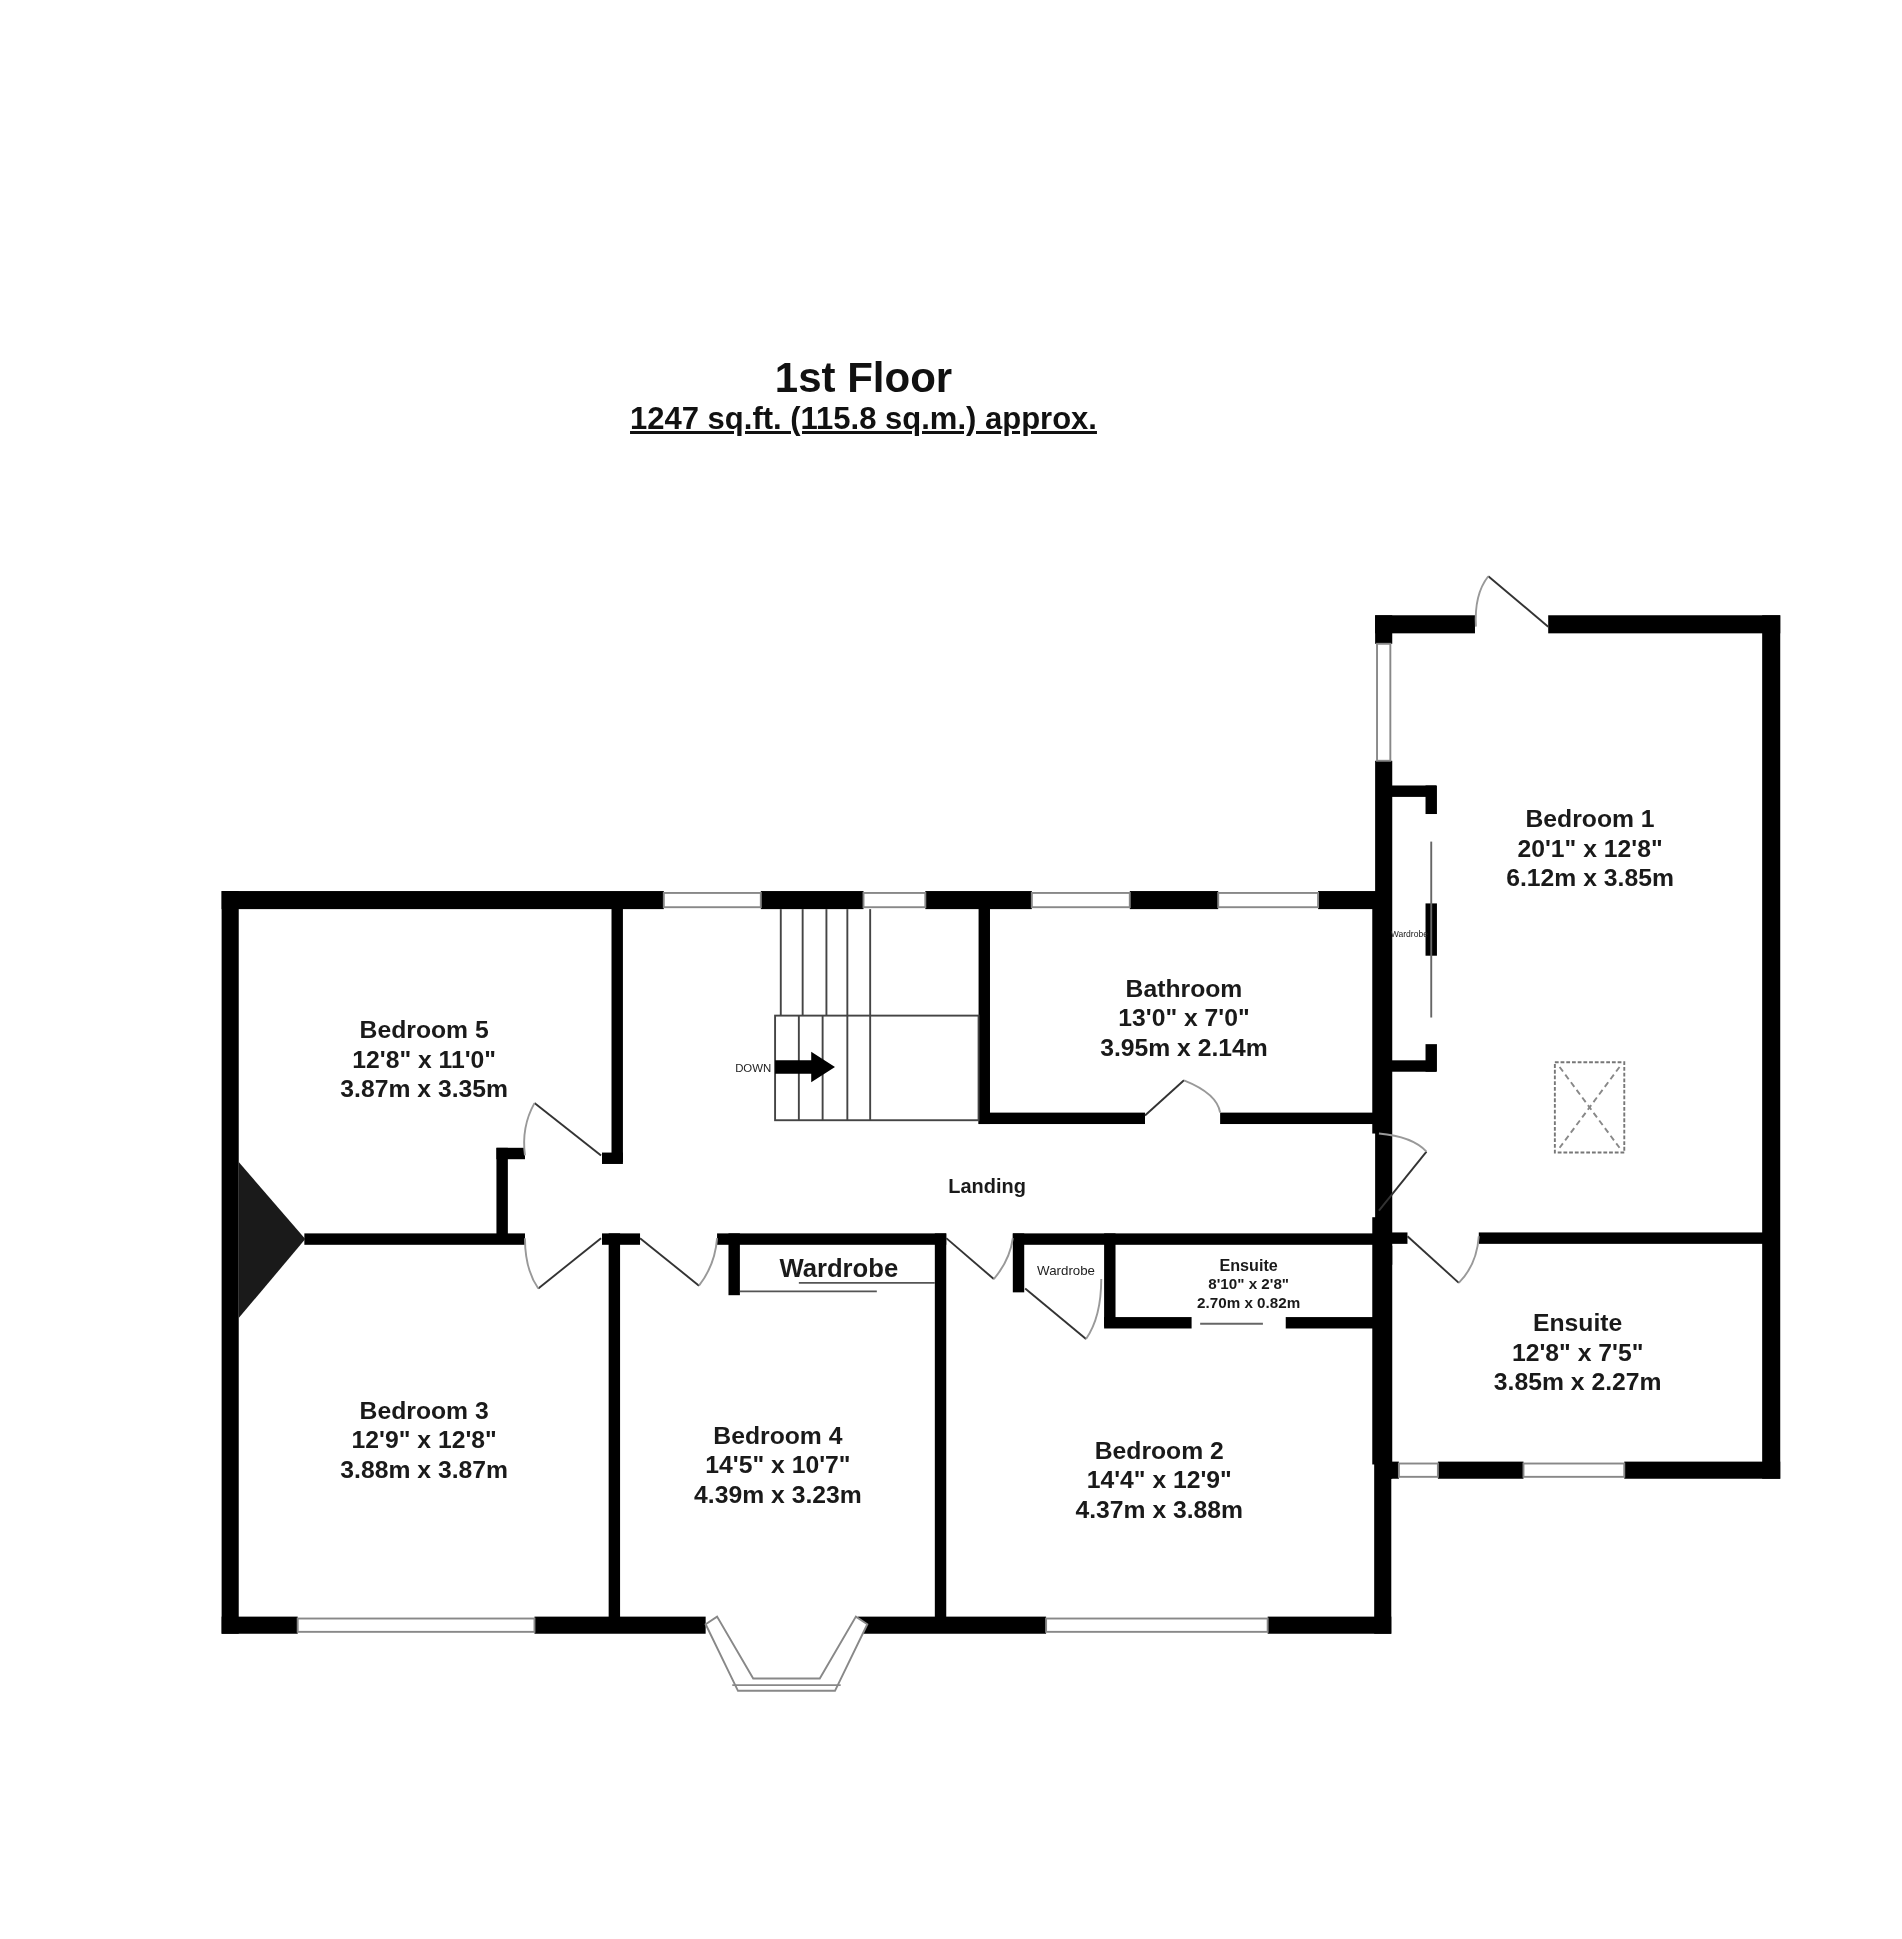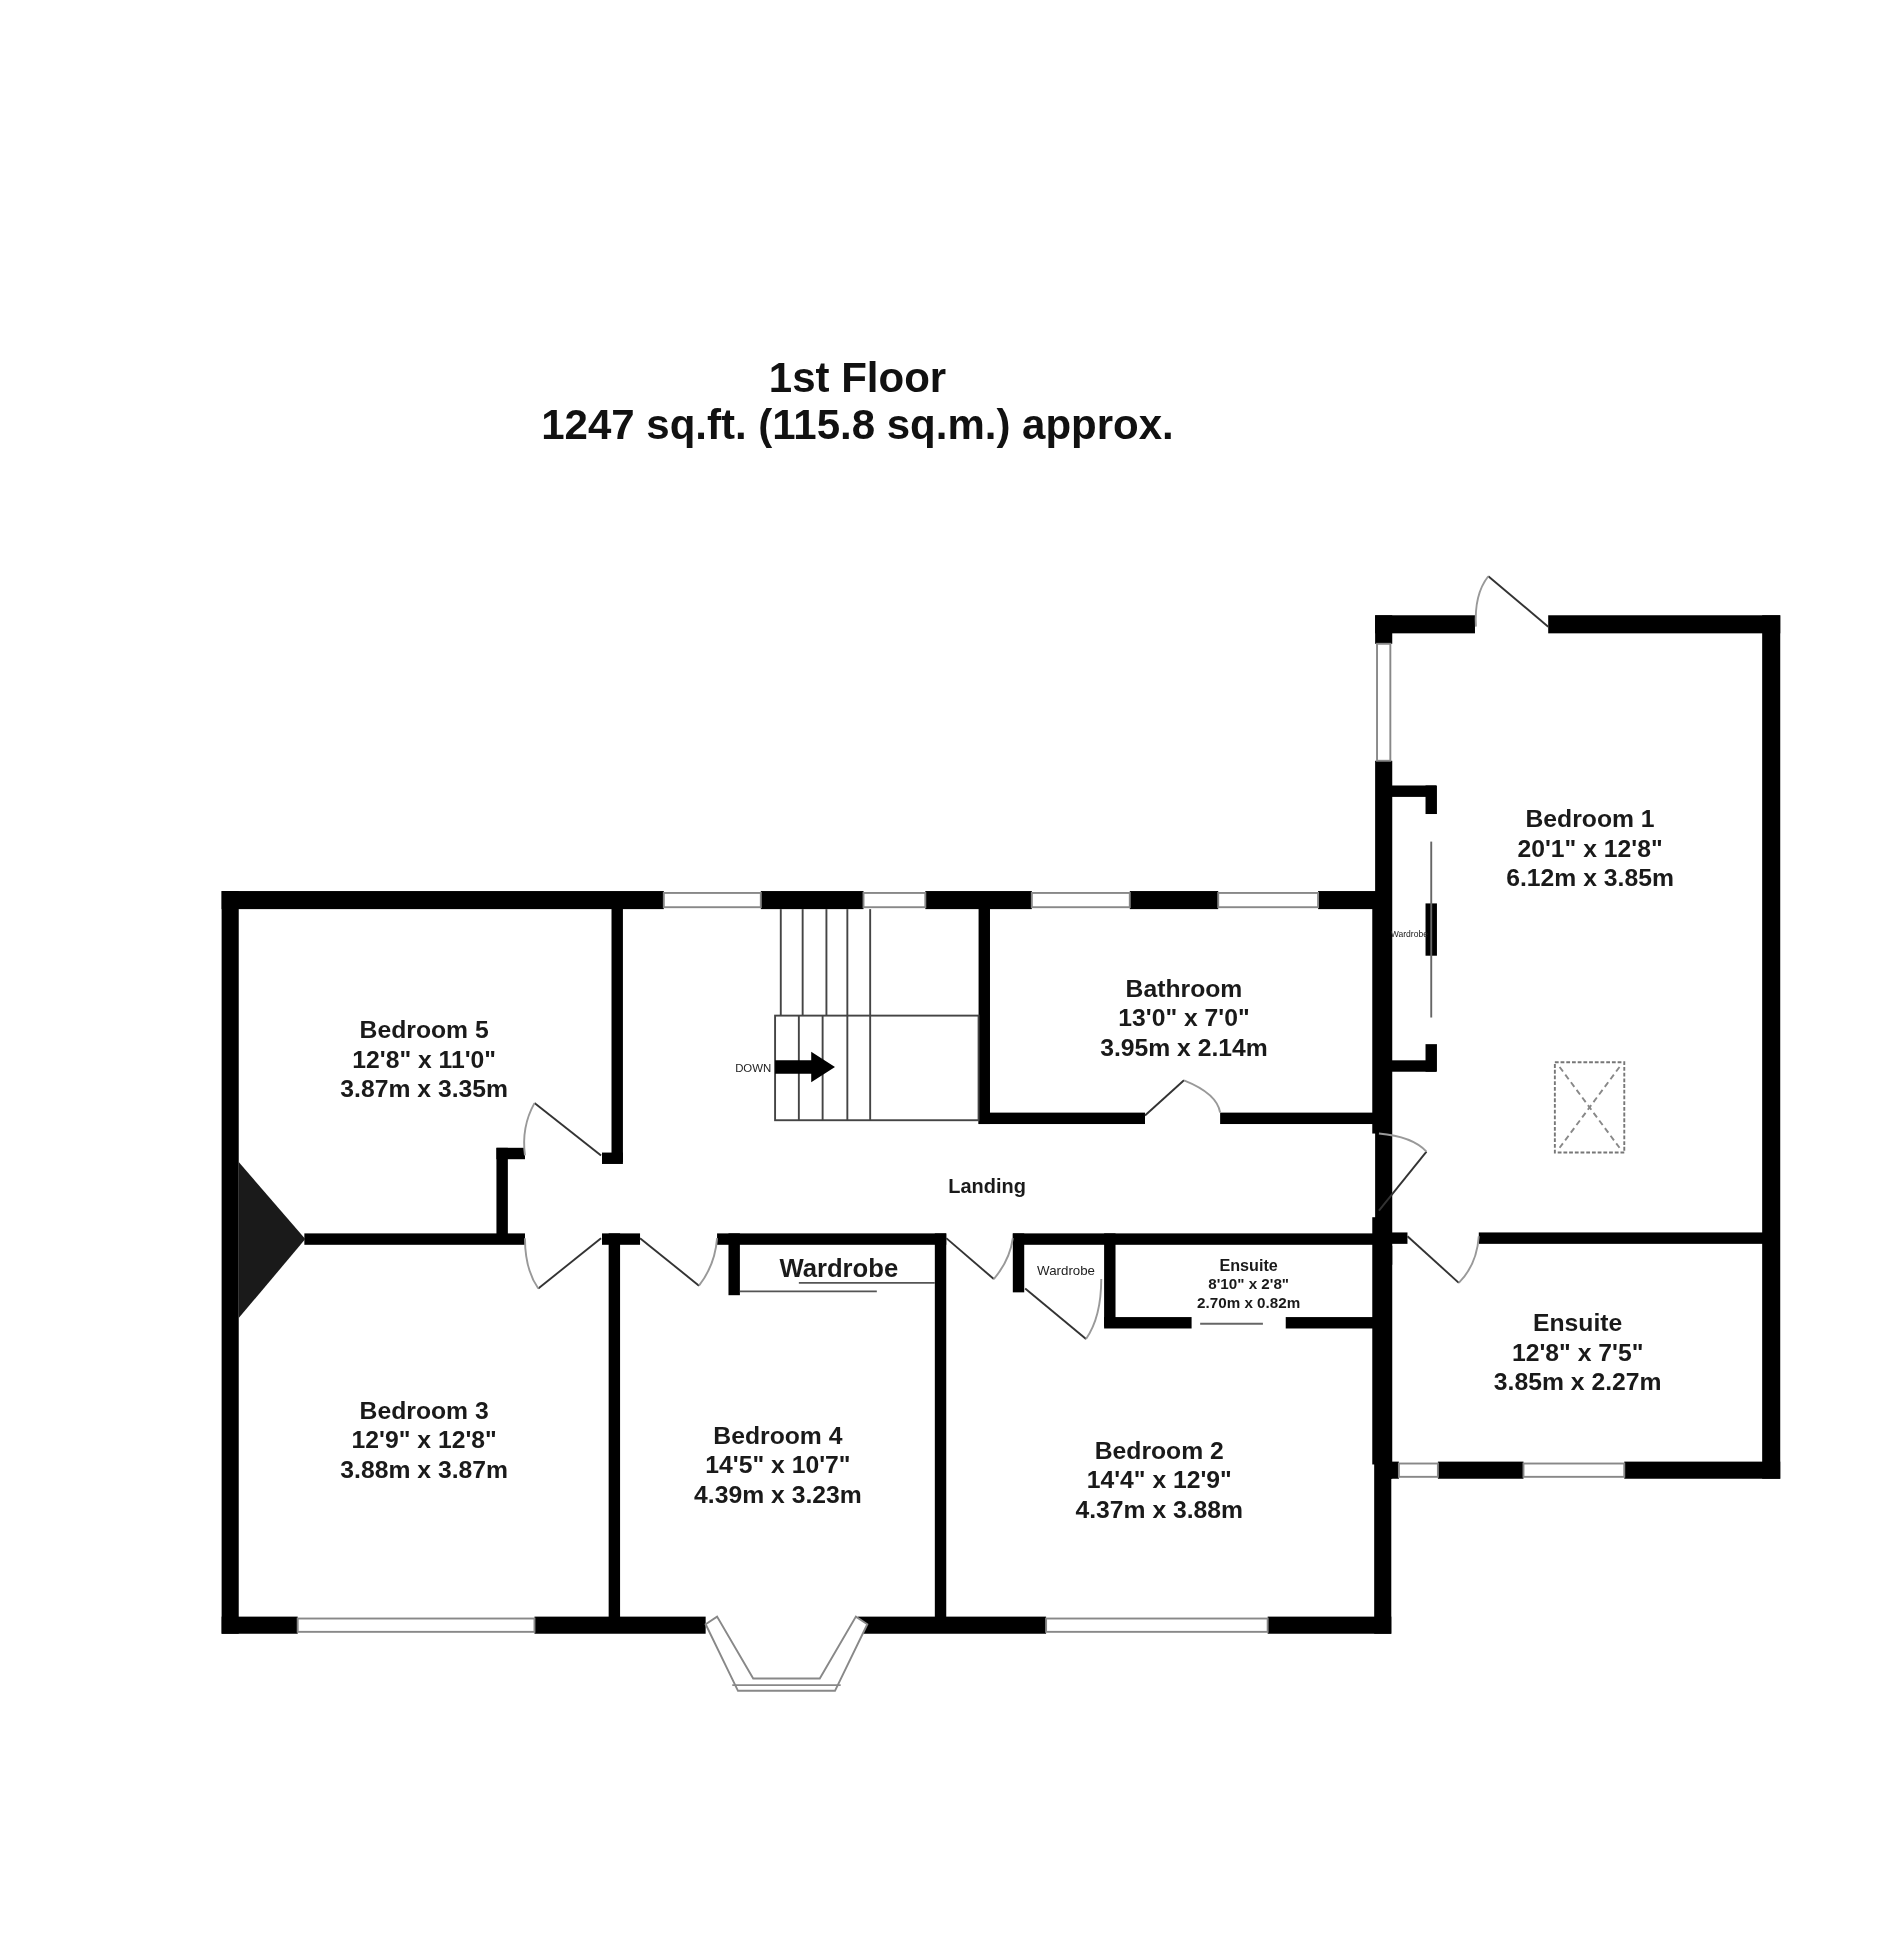--- a/index.html
+++ b/index.html
@@ -1,20 +1,20 @@
 <!DOCTYPE html>
 <html style="font-size:15px"><head>
 <meta charset="utf-8">
 <style>
   html, body { margin: 0; padding: 0; background: #ffffff; }
   body { width: 1902px; height: 1939px; position: relative; overflow: hidden; font-family: "Liberation Sans", sans-serif; }
   #plan { position: absolute; left: 0; top: 0; width: 1902px; height: 1939px; }
-  .title { position: absolute; left: 8px; width: 1699px; text-align: center; font-weight: bold; color: #111; font-family: "Liberation Sans", sans-serif; }
+  .title { position: absolute; left: 14px; width: 1699px; text-align: center; font-weight: bold; color: #111; font-family: "Liberation Sans", sans-serif; }
   .t1 { top: 354px; font-size: 42px; }
-  .t2 { top: 401px; font-size: 42px; }
+  .t2 { top: 401px; font-size: 31px; text-decoration: underline; }
   .wall { fill: #000; }
   .win { fill: #fff; stroke: #888; stroke-width: 2; }
   .door { fill: none; stroke: #333; stroke-width: 2; }
   .arc { fill: none; stroke: #999; stroke-width: 2; }
   .stair { fill: none; stroke: #444; stroke-width: 2; }
   .lbl { font-family: "Liberation Sans", sans-serif; font-weight: bold; fill: #1a1a1a; text-anchor: middle; }
   .small { font-family: "Liberation Sans", sans-serif; fill: #222; text-anchor: middle; }
 </style>
 </head>
 <body>

